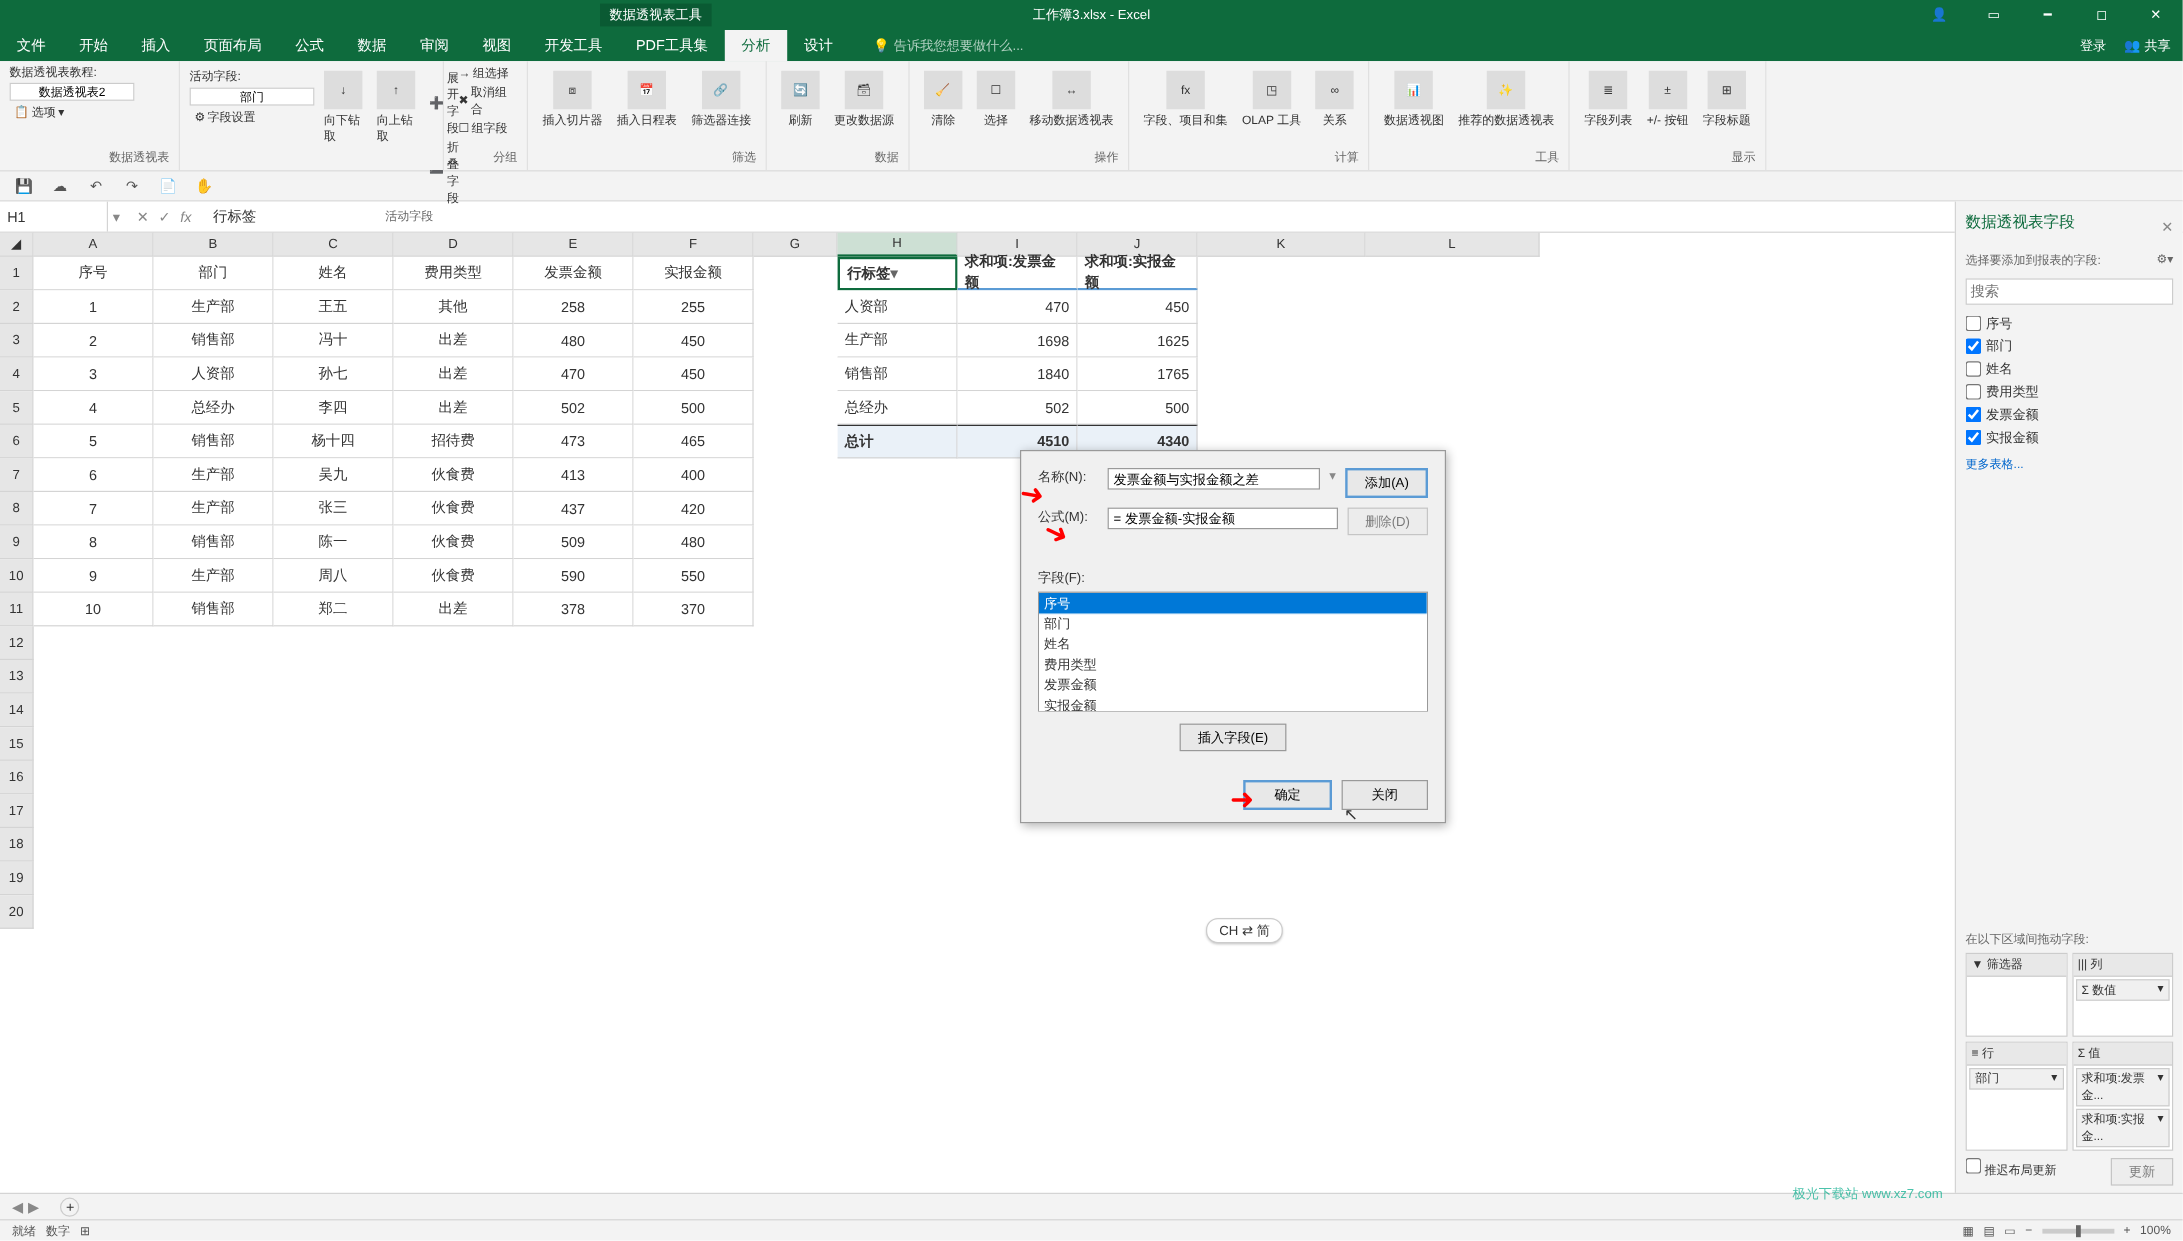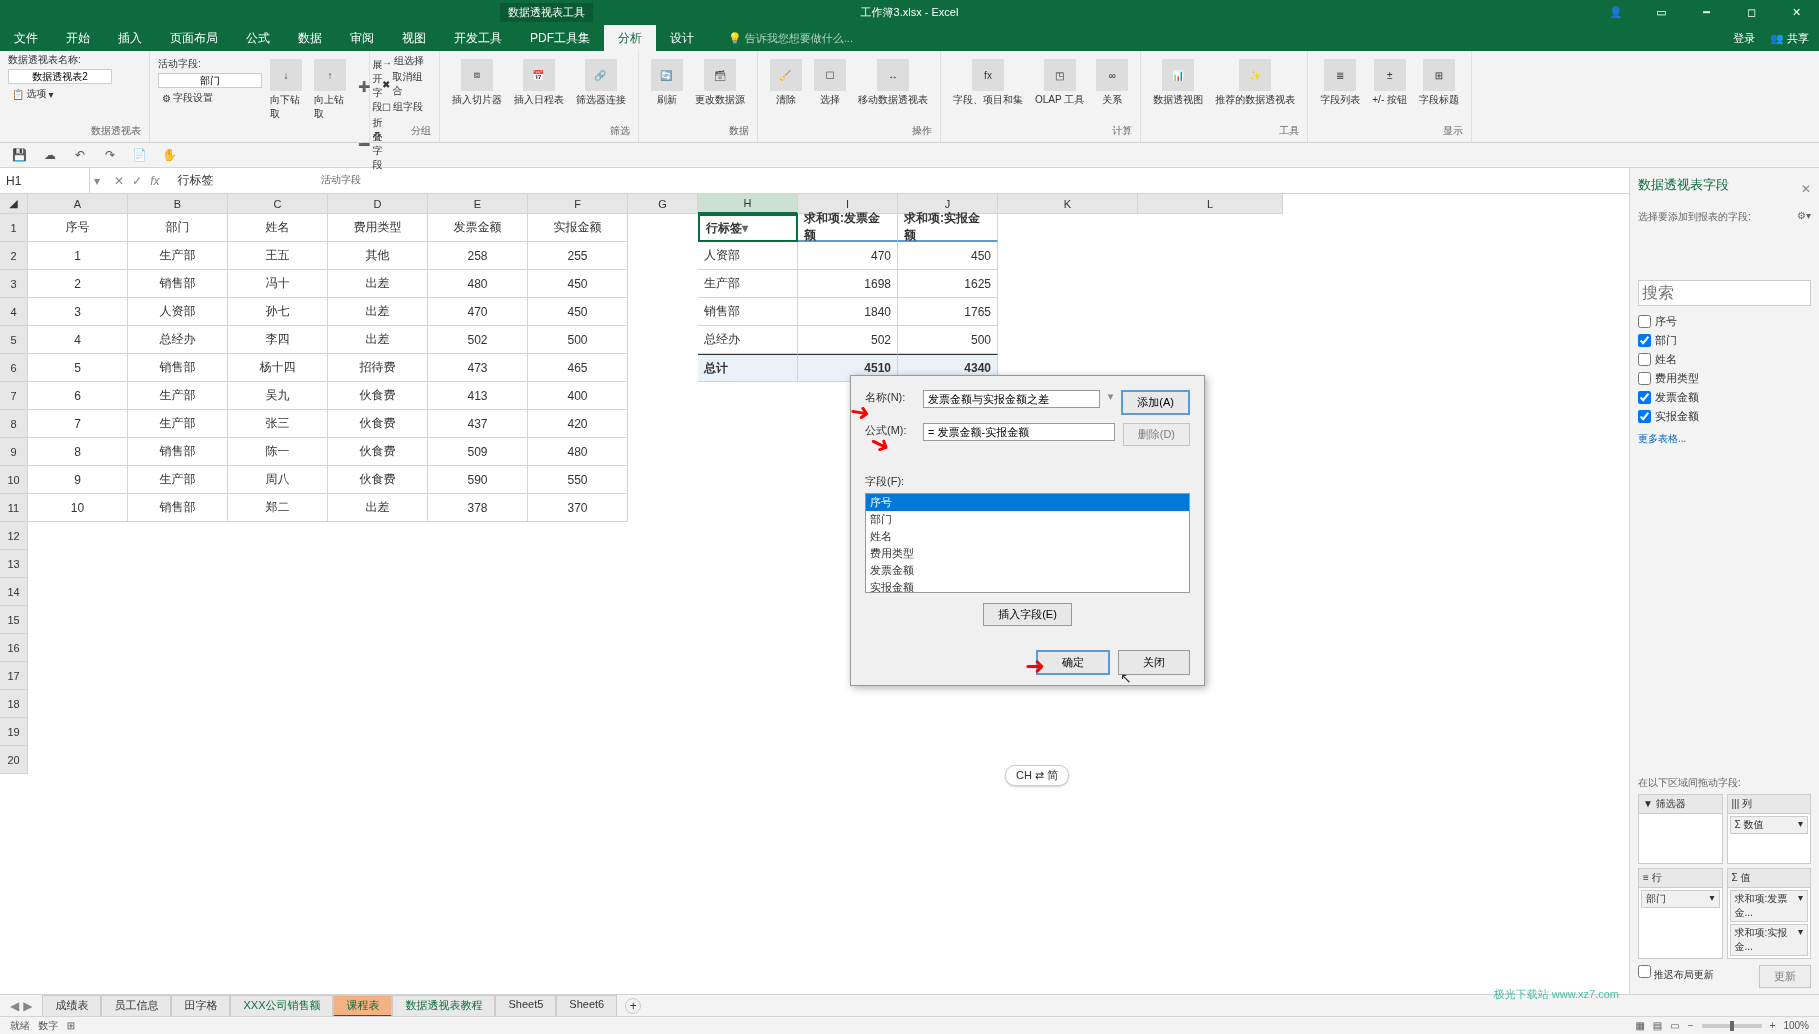--- a/index.html
+++ b/index.html
@@ -41,21 +41,21 @@
 .pivot-header{background:#fff;font-weight:bold;border-bottom:2px solid #5b9bd5;}
 .sheet-tabs{position:absolute;bottom:18px;left:0;right:0;height:22px;background:#f3f3f3;display:flex;align-items:center;border-top:1px solid #d4d4d4;}
 .tab-nav{display:flex;gap:4px;padding:0 10px;color:#888;}
 .sheet-tab{padding:2px 12px;border:1px solid #ccc;background:#e8e8e8;font-size:11px;cursor:pointer;}
 .sheet-tab.active{background:#fff;border-bottom:2px solid #0e6b3d;color:#0e6b3d;}
 .sheet-tab.green{color:#0e6b3d;}
 .sheet-tab.orange{background:#f4b183;}
 .statusbar{position:absolute;bottom:0;left:0;right:0;height:18px;background:#f3f3f3;border-top:1px solid #d4d4d4;display:flex;align-items:center;padding:0 10px;font-size:10px;color:#555;justify-content:space-between;}
 .field-pane{position:absolute;right:0;top:168px;bottom:38px;width:190px;background:#f3f3f3;border-left:1px solid #d4d4d4;padding:8px;}
 .field-pane h3{font-size:13px;font-weight:normal;color:#0e6b3d;margin-bottom:8px;}
-.field-search{width:100%;border:1px solid #ccc;padding:3px;font-size:16px;margin-bottom:6px;margin-top:48px;}
+.field-search{width:100%;border:1px solid #ccc;padding:3px;font-size:12px;margin-bottom:6px;}
 .field-item{display:flex;align-items:center;gap:4px;padding:2px 0;font-size:11px;}
 .field-item input{margin:0;}
 .drop-areas{position:absolute;bottom:8px;left:8px;right:8px;}
 .drop-areas-label{font-size:10px;color:#666;margin-bottom:4px;}
 .drop-grid{display:grid;grid-template-columns:1fr 1fr;gap:4px;}
 .drop-box{border:1px solid #ccc;background:#fff;min-height:70px;font-size:10px;}
 .drop-box-header{background:#e8e8e8;padding:2px 4px;border-bottom:1px solid #ccc;}
 .drop-item{background:#f0f0f0;border:1px solid #ccc;margin:2px;padding:1px 4px;display:flex;justify-content:space-between;}
 .dialog{position:absolute;left:850px;top:375px;width:355px;background:#f0f0f0;border:1px solid #999;box-shadow:2px 2px 8px rgba(0,0,0,0.3);}
 .dialog-title{background:#fff;padding:6px 10px;font-size:11px;border-bottom:1px solid #ddd;display:flex;justify-content:space-between;}
@@ -110,21 +110,21 @@
   <div class="login-share">
     <span>登录</span>
     <span>👥 <span>共享</span></span>
   </div>
 </div>
 
 <div class="ribbon">
   <div class="ribbon-group" style="width:150px">
     <div>
       <div class="ribbon-field">
-          <span>数据透视表名称:</span>
+          <span>数据透视表教程:</span>
         </div>
       <div class="ribbon-field">
           <input value="数据透视表2" style="">
         </div>
       <div class="ribbon-small">📋 <span>选项</span> ▾</div>
     </div>
     <div class="ribbon-group-label">数据透视表</div>
   </div>
   <div class="ribbon-group" style="width:220px">
     <div class="ribbon-content">
@@ -500,30 +500,20 @@
 <div class="ch-pill">CH ⇄ 简</div>
 <div class="hscroll">
     <div style="position:absolute;left:2px;top:2px;width:40px;height:10px;background:#ccc"></div>
   </div>
 
 <div class="sheet-tabs">
   <div class="tab-nav">
     <span>◀</span>
     <span>▶</span>
   </div>
-  <div id="sheet-tabs-list" style="display:flex">
-      <div class="sheet-tab">成绩表</div>
-      <div class="sheet-tab">员工信息</div>
-      <div class="sheet-tab">田字格</div>
-      <div class="sheet-tab green">XXX公司销售额</div>
-      <div class="sheet-tab active orange">课程表</div>
-      <div class="sheet-tab green">数据透视表教程</div>
-      <div class="sheet-tab">Sheet5</div>
-      <div class="sheet-tab">Sheet6</div>
-    </div>
   <span style="margin-left:8px;border:1px solid #ccc;border-radius:50%;width:16px;height:16px;display:flex;align-items:center;justify-content:center;cursor:pointer">+</span>
 </div>
 
 <div class="statusbar">
   <div>
     <span>就绪</span>&nbsp;&nbsp;
     <span>数字</span>&nbsp;&nbsp;
     <span>⊞</span>
   </div>
   <div style="display:flex;gap:8px;align-items:center">

